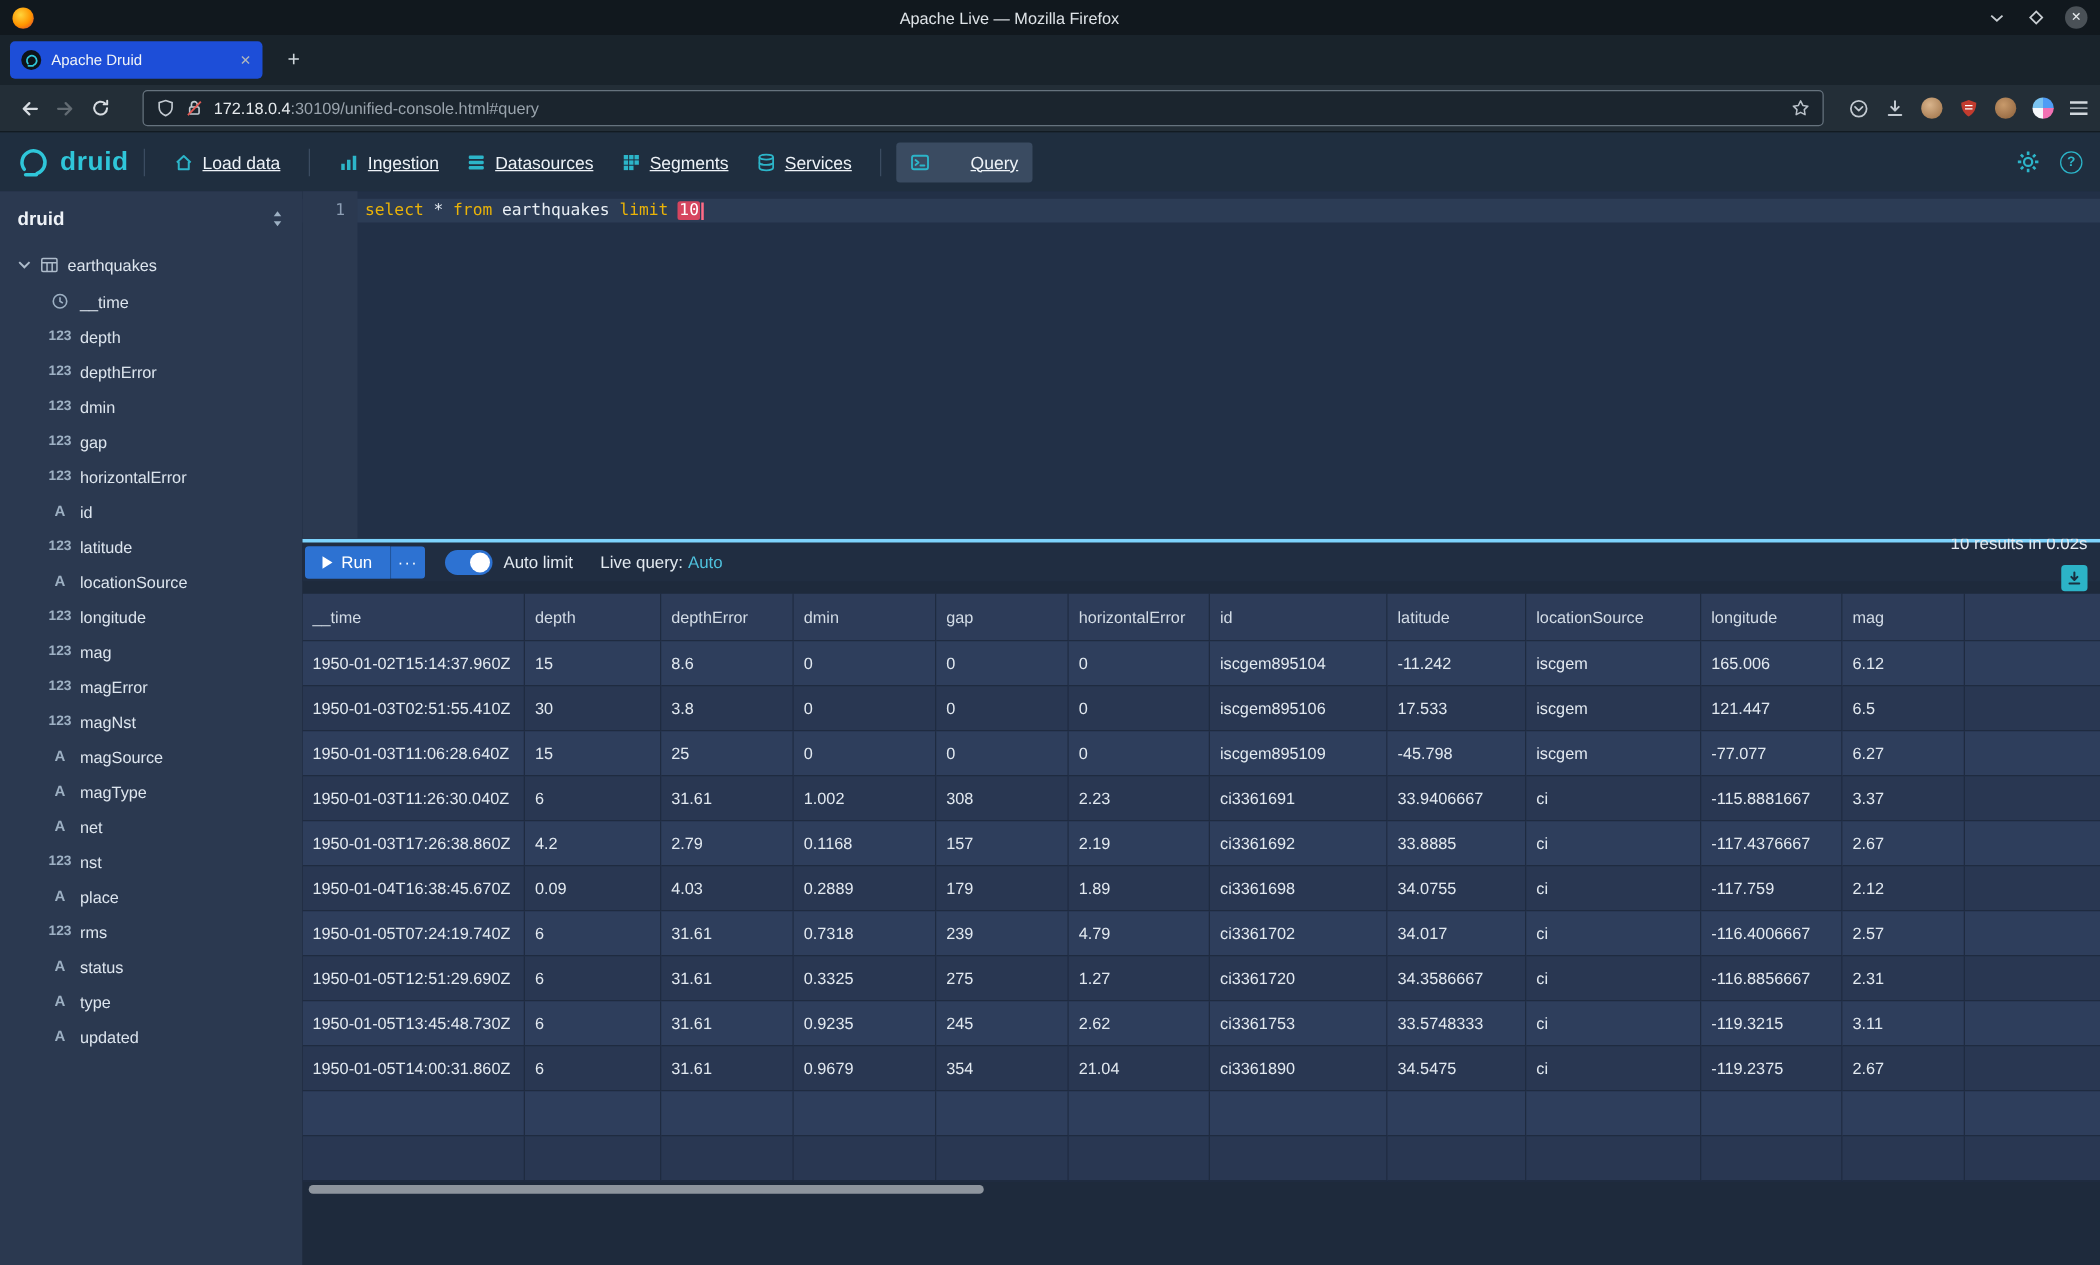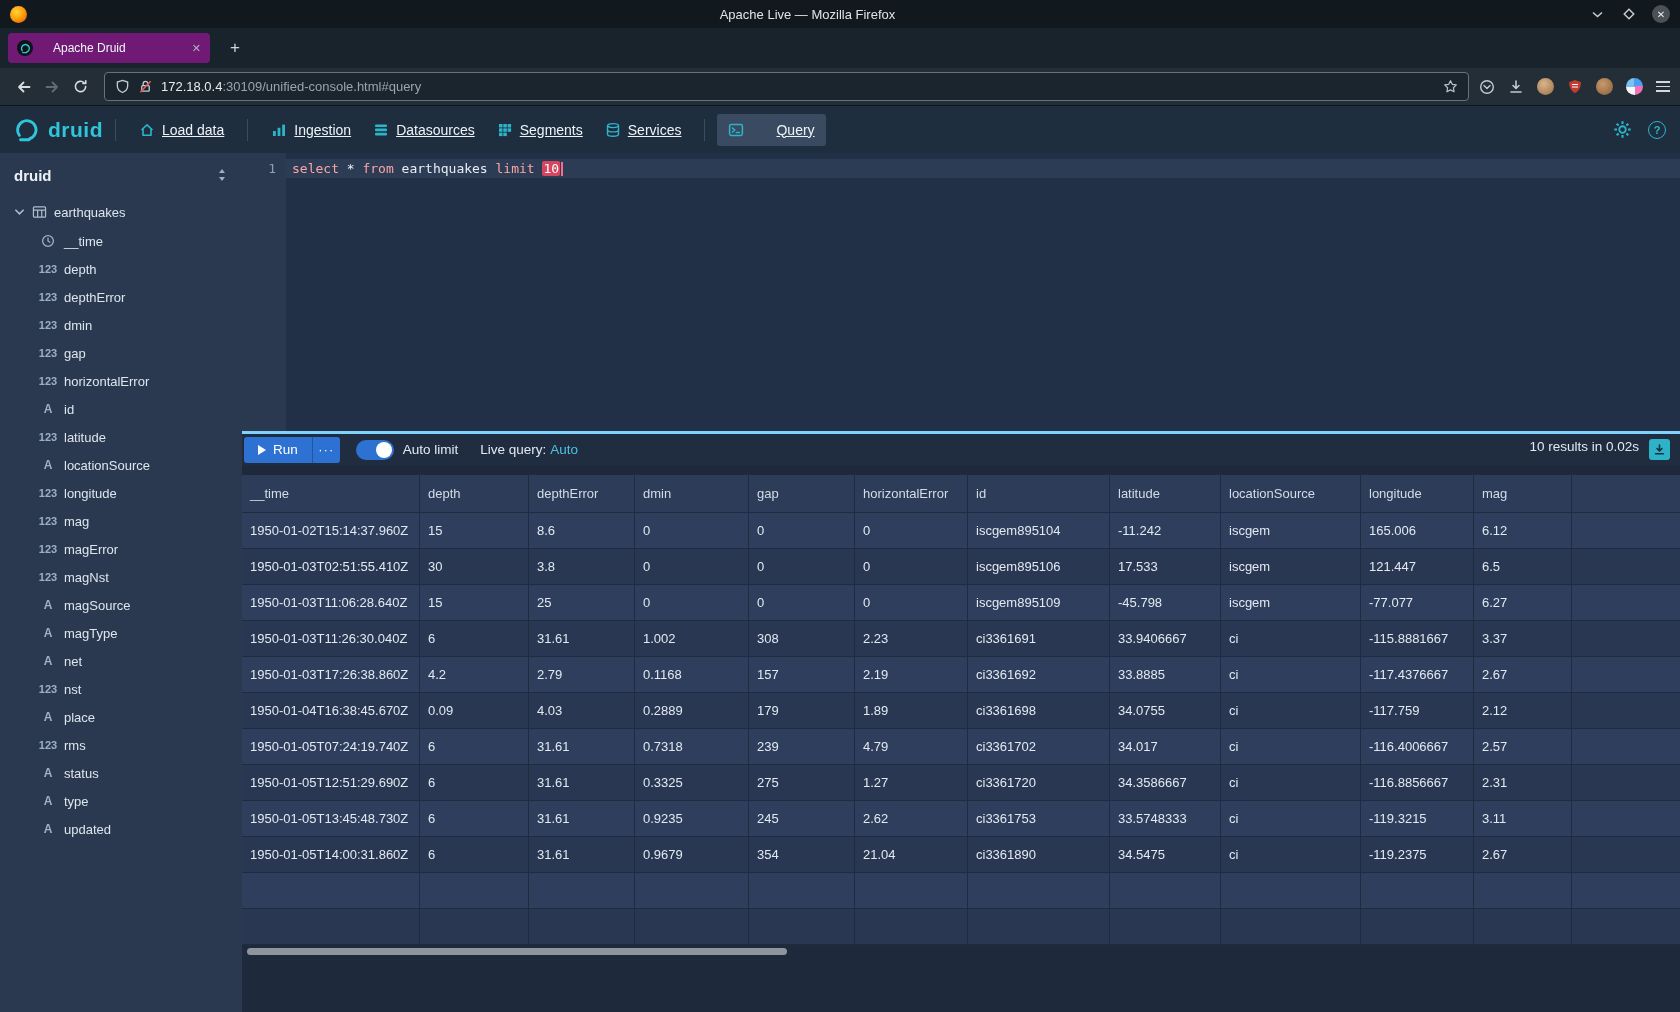--- a/index.html
+++ b/index.html
@@ -9,31 +9,31 @@
   
   .titlebar { height:28px; background:#11181e; display:flex; align-items:center; color:#dfe4e8; font-size:13px; padding:0 10px; }
   .ff-logo { width:17px; height:17px; border-radius:50%; background:radial-gradient(circle at 38% 35%, #ffd43b 0%, #ff9500 55%, #e3562a 85%); flex:0 0 auto; }
   .tb-title { flex:1; text-align:center; }
   .tb-controls { display:flex; align-items:center; gap:14px; }
   .tb-btn { width:18px; height:18px; display:flex; align-items:center; justify-content:center; color:#c9ced3; }
   .tb-close { background:#4a5157; border-radius:50%; font-size:10px; color:#e8ecef; }
 
   
   .tabbar { height:40px; background:#19232b; display:flex; align-items:center; padding:0 8px; }
-  .tab { height:30px; width:202px; background:#701a75; border-radius:4px; display:flex; align-items:center; gap:20px; padding:0 9px; color:#f2f5f7; font-size:12px; }
+  .tab { height:30px; width:202px; background:#1d4ed8; border-radius:4px; display:flex; align-items:center; gap:8px; padding:0 9px; color:#f2f5f7; font-size:12px; }
   .favicon { width:16px; height:16px; border-radius:50%; background:#0d1319; display:flex; align-items:center; justify-content:center; flex:0 0 auto; }
   .tab-title { flex:1; white-space:nowrap; overflow:hidden; }
   .tab-close { color:#aeb6bd; font-size:11px; }
   .newtab { margin-left:12px; font-size:17px; color:#cfd6db; width:26px; height:26px; display:flex; align-items:center; justify-content:center; border-radius:4px; }
 
   
   .navbar { height:38px; background:#232e37; display:flex; align-items:center; padding:0 10px; border-bottom:1px solid #0e161d; }
   .nav-btn { width:28px; height:28px; display:flex; align-items:center; justify-content:center; border-radius:4px; }
   .nav-btn.dim { opacity:.35; }
-  .urlbar { flex:1; height:29px; margin:0 10px; background:#1b252e; border:1px solid #66737e; border-radius:4px; display:flex; align-items:center; gap:8px; padding:0 10px; font-size:13px; }
+  .urlbar { flex:1; height:29px; margin:0 20px; background:#1b252e; border:1px solid #66737e; border-radius:4px; display:flex; align-items:center; gap:8px; padding:0 10px; font-size:13px; }
   .url-text { color:#e7ebee; }
   .url-text .dim { color:#9aa4ad; }
   .url-spacer { flex:1; }
   .tool-icons { display:flex; align-items:center; gap:13px; }
   .circle-ext { width:17px; height:17px; border-radius:50%; }
   .avatar1 { background:radial-gradient(circle at 40% 35%, #d8b48c, #9c6f45); }
   .avatar2 { background:radial-gradient(circle at 40% 35%, #c89a6b, #8a5f3a); }
   .pinwheel { background:conic-gradient(#4f9cf5 0 25%, #f171b3 0 50%, #f5f7fa 0 75%, #7ac3f0 0 100%); }
   .menu-lines { display:flex; flex-direction:column; gap:3px; }
   .menu-lines span { display:block; width:14px; height:1.8px; background:#d2d8dd; }
@@ -63,37 +63,37 @@
   .cname { margin-left:4px; }
 
   
   .content { flex:1; min-width:0; display:flex; flex-direction:column; background:#1e2a3c; }
 
   
   .editor { height:278px; display:flex; position:relative; background:#223047; }
   .gutter { width:44px; background:#2b3950; color:#8e9fb5; font-family:"DejaVu Sans Mono", monospace; font-size:13px; line-height:18px; text-align:right; padding:7px 10px 0 0; flex:0 0 auto; position:relative; z-index:2; }
   .code { flex:1; font-family:"DejaVu Sans Mono", monospace; font-size:13px; line-height:18px; padding:7px 0 0 6px; position:relative; z-index:2; white-space:pre; }
   .active-line { position:absolute; left:0; right:0; top:6px; height:19px; background:rgba(140,170,220,0.10); z-index:1; }
-  .tok-keyword { color:#fca5a5;margin-top:44px; }
+  .tok-keyword { color:#eab308;margin-top:44px; }
   .tok-plain { color:#e8eef5; }
   .tok-limit { background:#d6455f; color:#ffffff; border-radius:2px; padding:0 1px; }
   .cursor { display:inline-block; width:2px; height:14px; background:#ff6b86; vertical-align:text-bottom; margin-left:1px; }
 
   
   .runbar { height:34px; background:#202d41; border-top:3px solid #7dd3fc; display:flex; align-items:center; padding:0 10px 0 2px; font-size:13.5px; color:#e2e9f0; }
   .btn-group { display:flex; }
   .run-btn { height:26px; background:#2d72d2; color:#fff; border:none; border-radius:3px 0 0 3px; display:flex; align-items:center; gap:7px; padding:0 14px; font-size:13.5px; font-family:inherit; }
   .more-btn { height:26px; width:28px; background:#2d72d2; color:#fff; border:none; border-left:1px solid rgba(0,0,0,.25); border-radius:0 3px 3px 0; font-size:13px; letter-spacing:1px; }
   .play-tri { width:0; height:0; border-left:8px solid #fff; border-top:5px solid transparent; border-bottom:5px solid transparent; }
   .switch { width:38px; height:20px; background:#2d72d2; border-radius:10px; position:relative; margin-left:16px; flex:0 0 auto; }
   .switch .knob { position:absolute; top:2px; right:2px; width:16px; height:16px; border-radius:50%; background:#fff; }
   .lbl { margin-left:9px; }
   .live-q { margin-left:22px; }
   .live-q .val { color:#4fc1dd; margin-left:4px; }
-  .run-right { margin-left:auto; display:flex; align-items:flex-start; gap:10px; }
+  .run-right { margin-left:auto; display:flex; align-items:flex-end; gap:10px;flex-direction:column; }
   .dl-btn { width:21px; height:21px; border-radius:3px; background:#2cb3c7; display:flex; align-items:center; justify-content:center; }
 
   
   .results { flex:1; position:relative; padding-top:10px; overflow:hidden; }
   table.grid { border-collapse:separate; border-spacing:0; table-layout:fixed; width:1500px; font-size:13px; }
   table.grid th, table.grid td { height:36px; padding:0 8px; text-align:left; border-right:1px solid #1f2b40; border-bottom:1px solid #1f2b40; white-space:nowrap; overflow:hidden; font-weight:400; }
   table.grid thead th { height:38px; background:#2d3c59; color:#d3dce6; }
   table.grid tbody tr:nth-child(odd) td { background:#2e3e5c; }
   table.grid tbody tr:nth-child(even) td { background:#293752; }
   table.grid tbody td { color:#e2e9f0; }

